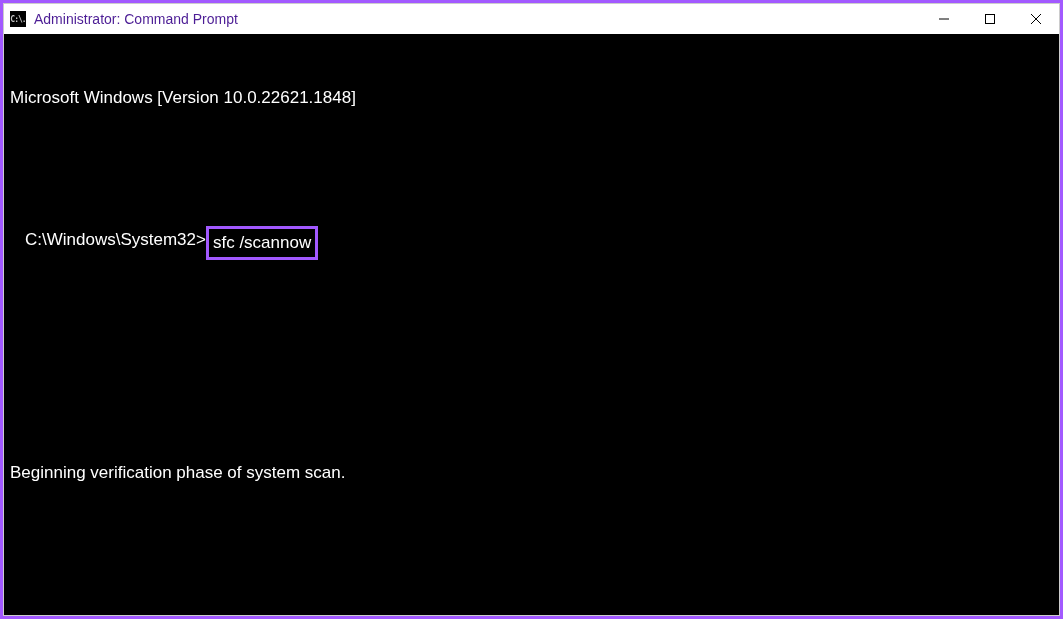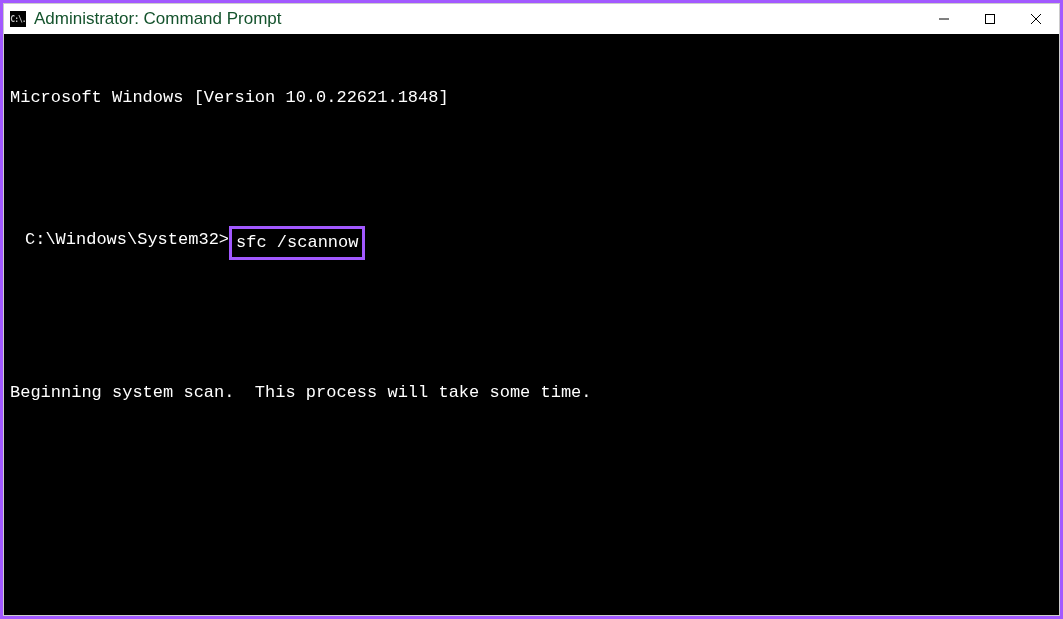--- a/index.html
+++ b/index.html
@@ -41,41 +41,41 @@
       justify-content: center;
     }
     .titlebar-icon-inner {
       color: #c0c0c0;
       font-size: 8px;
       font-family: monospace;
       font-weight: bold;
       letter-spacing: -1px;
     }
     .titlebar-text {
-      font-size: 17px;
-      color: #14532d;
+      font-size: 14px;
+      color: #4c1d95;
       flex: 1;
     }
     .titlebar-controls {
       display: flex;
       height: 100%;
     }
     .titlebar-btn {
       width: 46px;
       height: 100%;
       display: flex;
       align-items: center;
       justify-content: center;
       cursor: pointer;
     }
     .terminal {
       flex: 1;
       background: #000;
       color: #fff;
-      font-family: Liberation Mono, monospace;
+      font-family: Liberation Sans, sans-serif;
       font-size: 17px;
       line-height: 1.4;
       padding: 4px 6px;
       white-space: pre-wrap;
       overflow: hidden;
     }
     .terminal-line {
       white-space: pre-wrap;
     }
     .prompt-line {
@@ -84,21 +84,21 @@
     }
     .prompt {
       white-space: pre;
       margin-left: 15px;
     }
     .highlight-box {
       border: 3px solid #a259ff;
       padding: 2px 4px;
       display: inline-block;
       margin-top: -2px;
-      margin-bottom: 2px;
+      margin-bottom: 10px;
     }
     .cmd-text {
       white-space: pre;
     }
   </style>
 </head>
 <body>
 
 <div class="window">
   <div class="titlebar">
@@ -125,22 +125,22 @@
       </div>
     </div>
   </div>
   <div class="terminal">
     <div class="terminal-line">Microsoft Windows [Version 10.0.22621.1848]</div>
     <div class="terminal-line">&nbsp;</div>
     <div class="prompt-line">
       <span class="prompt">C:\Windows\System32&gt;</span><span class="highlight-box"><span class="cmd-text">sfc /scannow</span></span>
     </div>
     <div class="terminal-line">&nbsp;</div>
-    <div class="terminal-line">Beginning system scan.  This process will take some time.</div>
     <div class="terminal-line">&nbsp;</div>
+    <div class="terminal-line">Beginning verification phase of system scan.</div>
     
     
     
     
     
     
     
     
   </div>
 </div>

